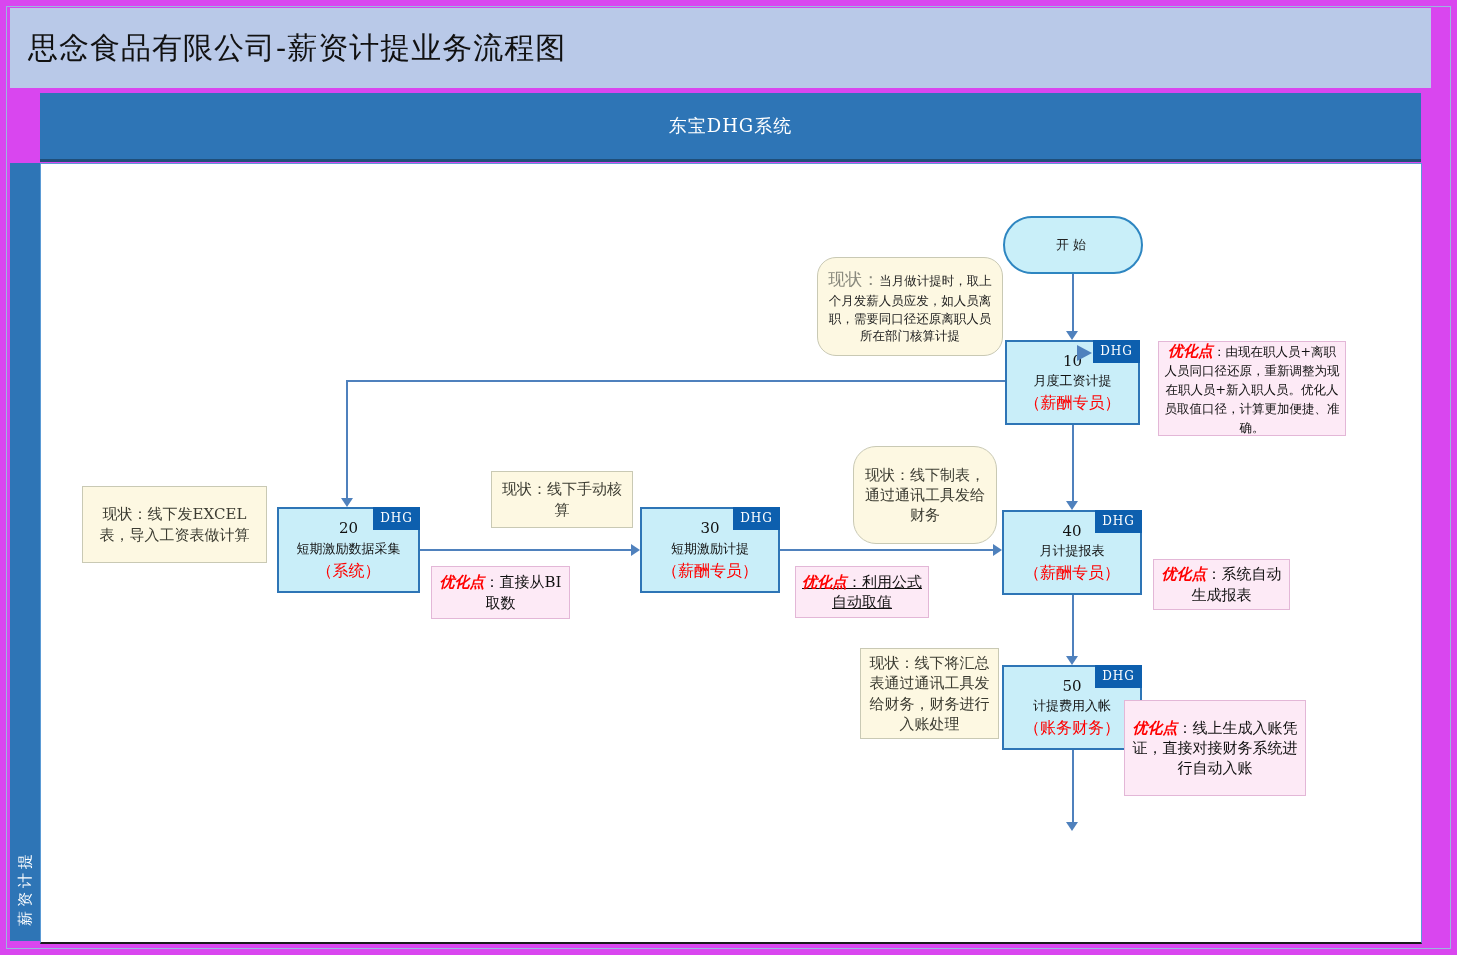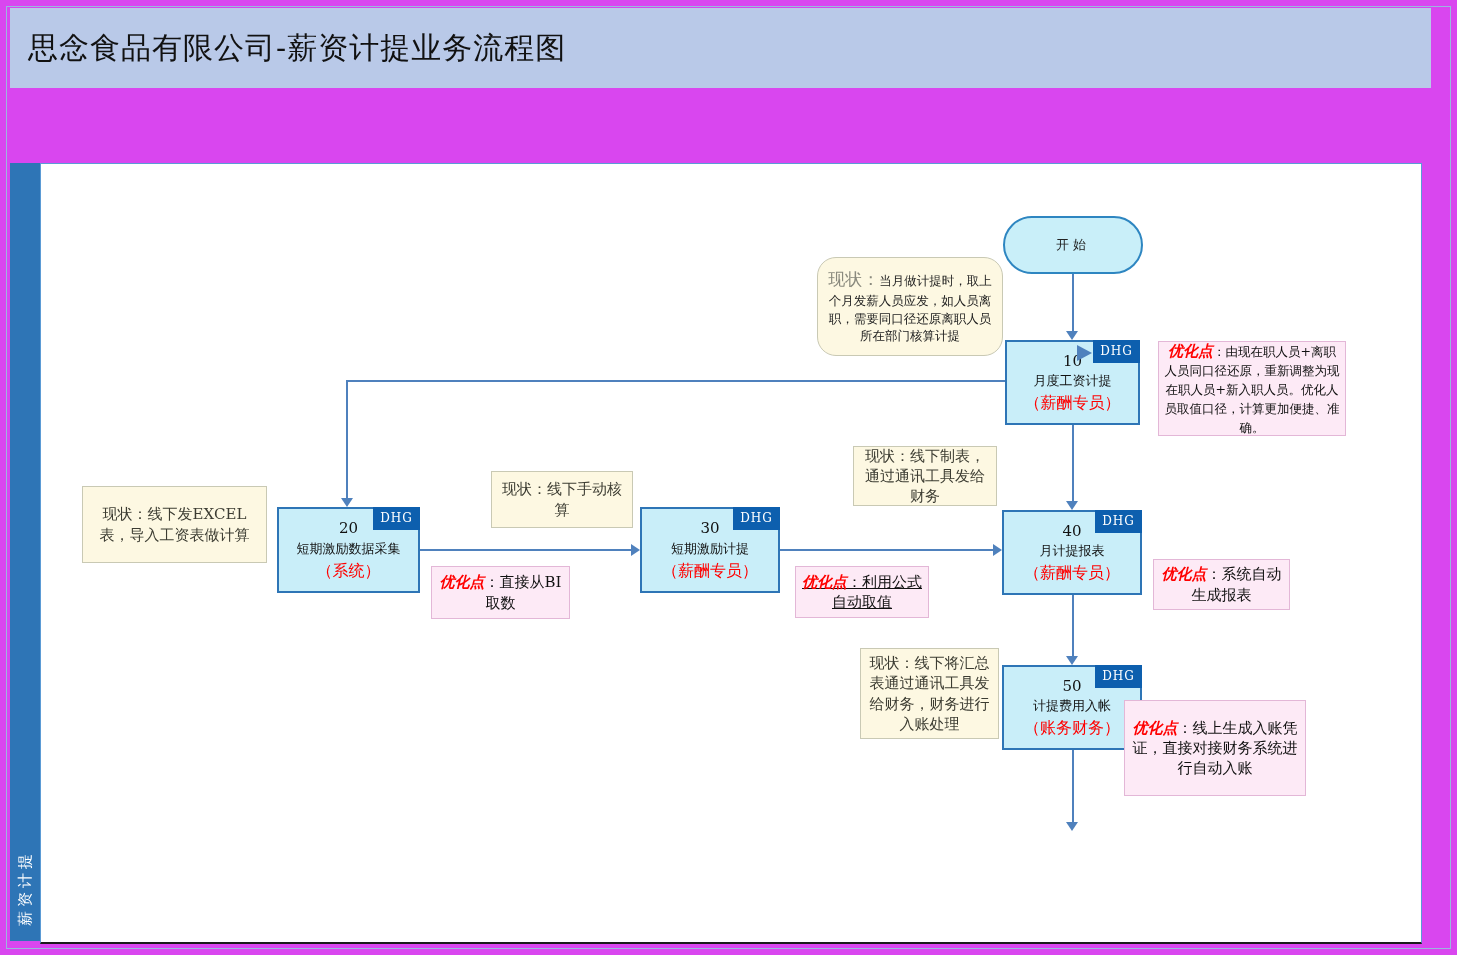--- a/index.html
+++ b/index.html
@@ -75,20 +75,23 @@
 <body>
 
 <div id="canvas">
 
   <div class="abs" id="frame"></div>
 
   <div class="abs" id="title-bar">
     <div class="t">思念食品有限公司-薪资计提业务流程图</div>
   </div>
 
+  <div class="abs" id="band">
+    <div class="t">东宝DHG系统</div>
+  </div>
 
   <div class="abs" id="lane">
     <div class="t">薪资计提</div>
   </div>
 
   <div class="abs" id="main"></div>
 
   <div class="abs line" style="left:1072px;top:274px;width:2px;height:58px;"></div>
   <div class="abs arr-down" style="left:1066px;top:331px;"></div>
 
@@ -156,21 +159,21 @@
   </div>
 
   <div class="abs note-status" style="left:82px;top:486px;width:185px;height:77px;">
     <div class="inner"><span class="lbl">现状：</span><span>线下发EXCEL表，导入工资表做计算</span></div>
   </div>
 
   <div class="abs note-status" style="left:491px;top:471px;width:142px;height:57px;">
     <div class="inner"><span class="lbl">现状：</span><span>线下手动核算</span></div>
   </div>
 
-  <div class="abs note-status" style="left:853px;top:446px;width:144px;height:60px;">
+  <div class="abs note-status" style="left:853px;top:446px;width:144px;height:98px;border-radius:23px;">
     <div class="inner"><span class="lbl">现状：</span><span>线下制表，通过通讯工具发给财务</span></div>
   </div>
 
   <div class="abs note-opt small-body" style="left:1158px;top:341px;width:188px;height:95px;">
     <div class="inner"><span class="olbl">优化点</span><span>：</span><span>由现在职人员+离职人员同口径还原，重新调整为现在职人员+新入职人员。优化人员取值口径，计算更加便捷、准确。</span></div>
   </div>
 
   <div class="abs note-status" style="left:860px;top:648px;width:139px;height:91px;">
     <div class="inner"><span class="lbl">现状：</span><span>线下将汇总表通过通讯工具发给财务，财务进行入账处理</span></div>
   </div>

